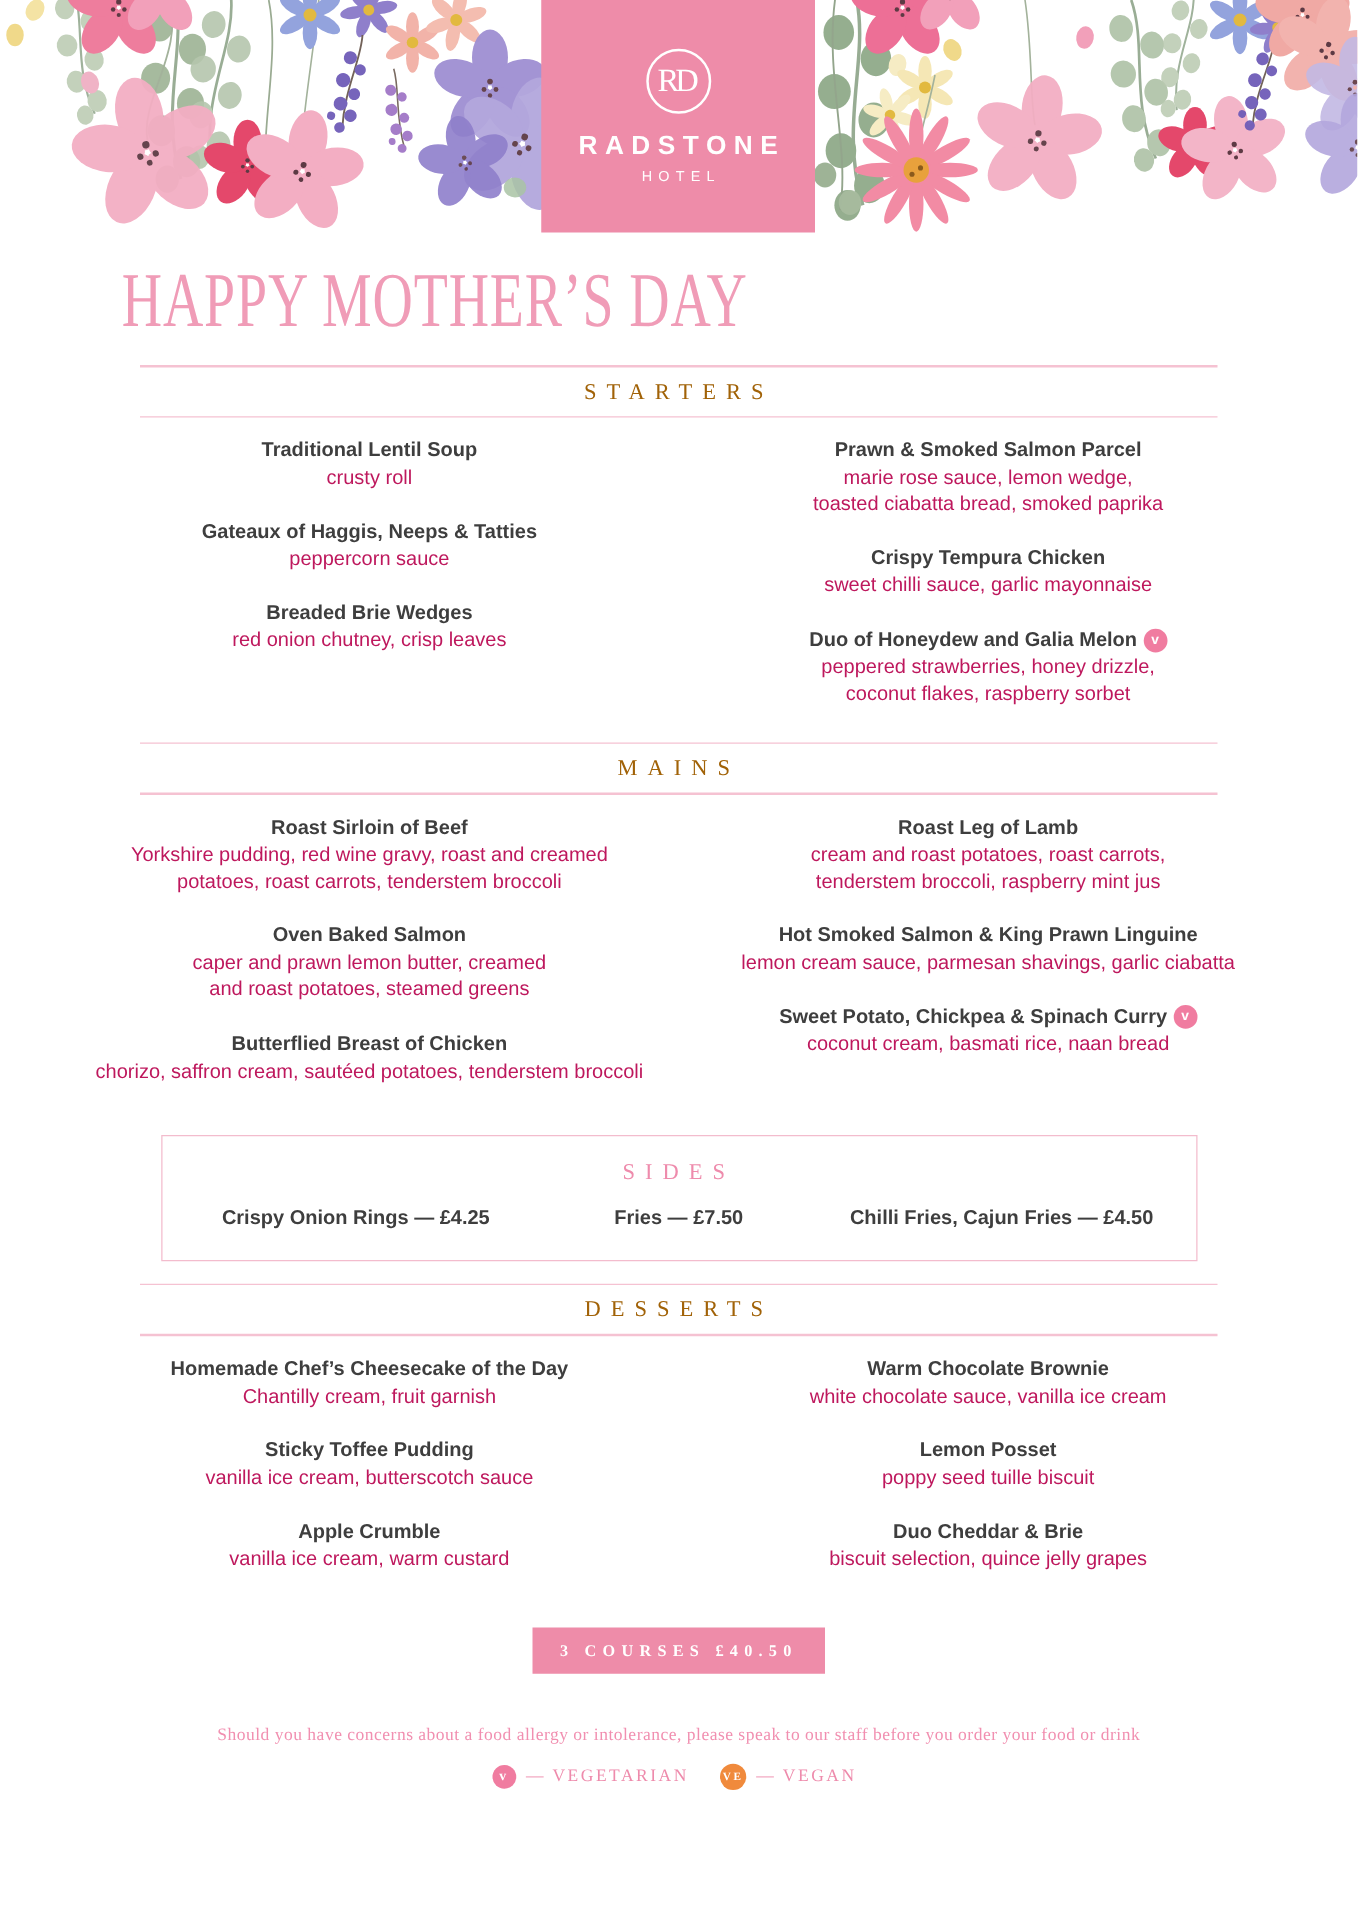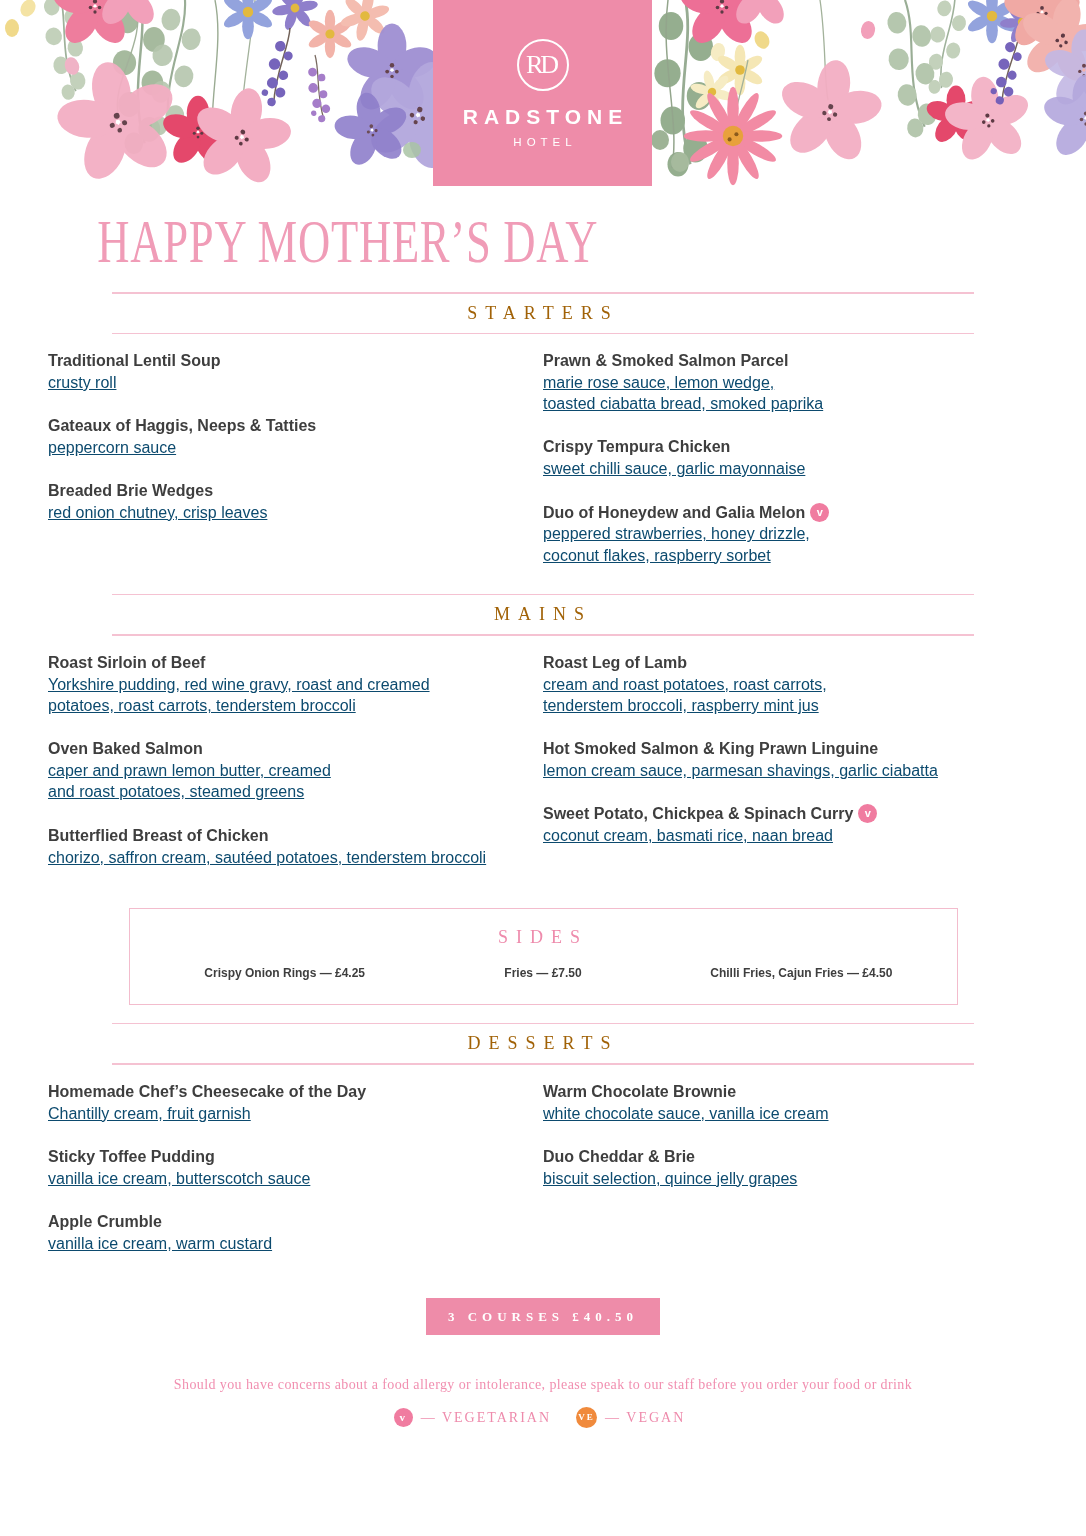--- a/index.html
+++ b/index.html
@@ -50,24 +50,24 @@
   .rule { height:1.5px; background:#f5c2d2; }
   .section-heading h2 {
     margin:9px 0;
     font-family:"Liberation Serif", serif; font-weight:400;
     font-size:18px; letter-spacing:8px; color:#a16207;
     text-align:center;
   }
 
   
   .cols { display:flex; width:990px; margin:16px auto 6px; }
-  .col { flex:1; }
+  .col { flex:1; text-align:center; }
   .item { margin-bottom:22px; }
   .item-name { font-weight:700; font-size:16px; line-height:1.35; color:#3e3e3e; }
-  .item-desc { font-size:16px; line-height:1.34; color:#0c4a6e; white-space:pre-line;text-decoration:underline; }
+  .item-desc { font-size:16px; line-height:1.34; color:#be185d; white-space:pre-line; }
 
   .badge {
     display:inline-flex; align-items:center; justify-content:center;
     width:19px; height:19px; border-radius:50%;
     background:#f07ca0; color:#fff;
     font-size:11px; font-weight:700; line-height:1;
     margin-left:5px; vertical-align:2px; text-transform:lowercase;
   }
   .badge.ve { background:#f08a3c; width:21px; height:21px; font-size:9px; text-transform:uppercase; }
 
@@ -76,21 +76,21 @@
     width:829px; margin:18px auto 6px;
     border:1.5px solid #f3bccd;
     padding:12px 26px 24px;
   }
   .sides-box h2 {
     margin:6px 0 18px;
     font-family:"Liberation Serif", serif; font-weight:400;
     font-size:18px; letter-spacing:8px; color:#ee8bac; text-align:center;
   }
   .sides-items { display:flex; }
-  .sides-items > div { flex:1; text-align:center; font-weight:700; font-size:12px; color:#3e3e3e; }
+  .sides-items > div { flex:1; text-align:center; font-weight:700; font-size:16px; color:#3e3e3e; }
 
   .spacer-sm { height:12px; }
 
   
   .banner-wrap { text-align:center; margin-top:22px; }
   .banner {
     display:inline-block; background:#ee8ca9; color:#fff;
     font-family:"Liberation Serif", serif; font-weight:700;
     font-size:13px; letter-spacing:5px;
     padding:11px 22px 10px;
@@ -362,20 +362,24 @@
       <div class="item-name">Apple Crumble</div>
       <div class="item-desc">vanilla ice cream, warm custard</div>
     </div>
   </div>
   <div class="col">
     <div class="item">
       <div class="item-name">Warm Chocolate Brownie</div>
       <div class="item-desc">white chocolate sauce, vanilla ice cream</div>
     </div>
     <div class="item">
+      <div class="item-name">Lemon Posset</div>
+      <div class="item-desc">poppy seed tuille biscuit</div>
+    </div>
+    <div class="item">
       <div class="item-name">Duo Cheddar &amp; Brie</div>
       <div class="item-desc">biscuit selection, quince jelly grapes</div>
     </div>
   </div>
 </div>
 
 <div class="banner-wrap">
   <div class="banner">3 COURSES £40.50</div>
 </div>
 

